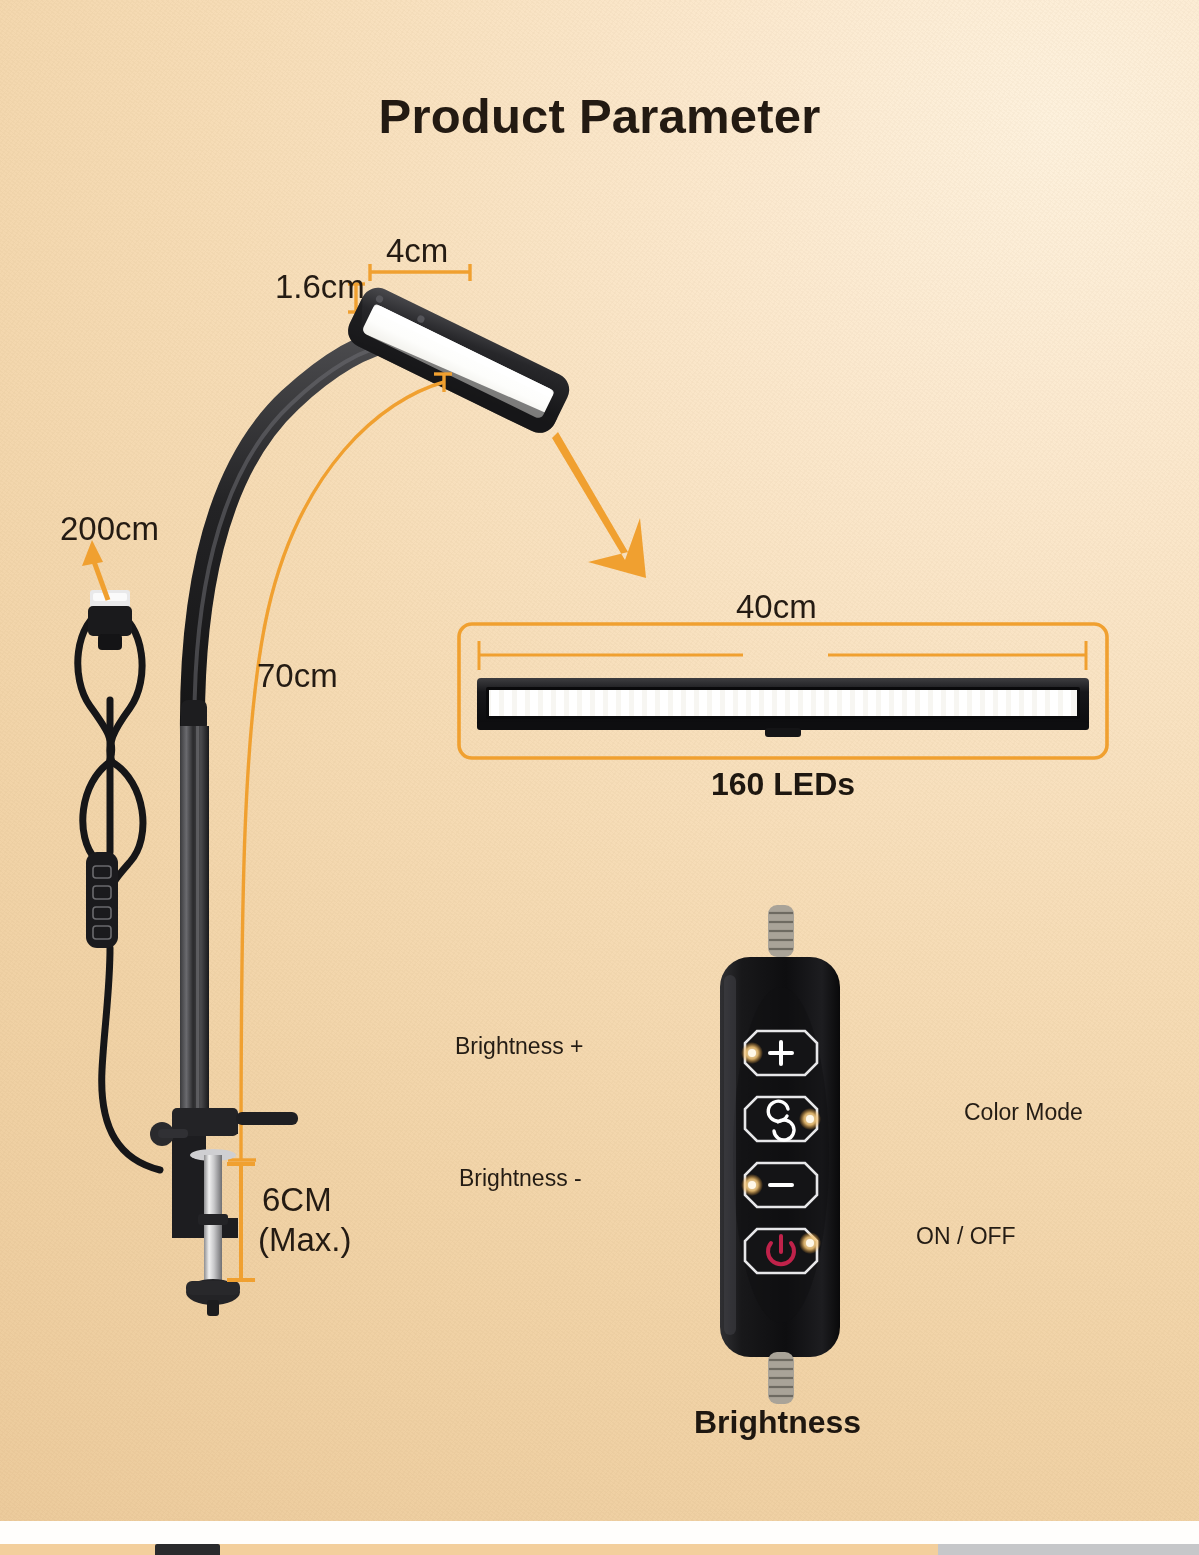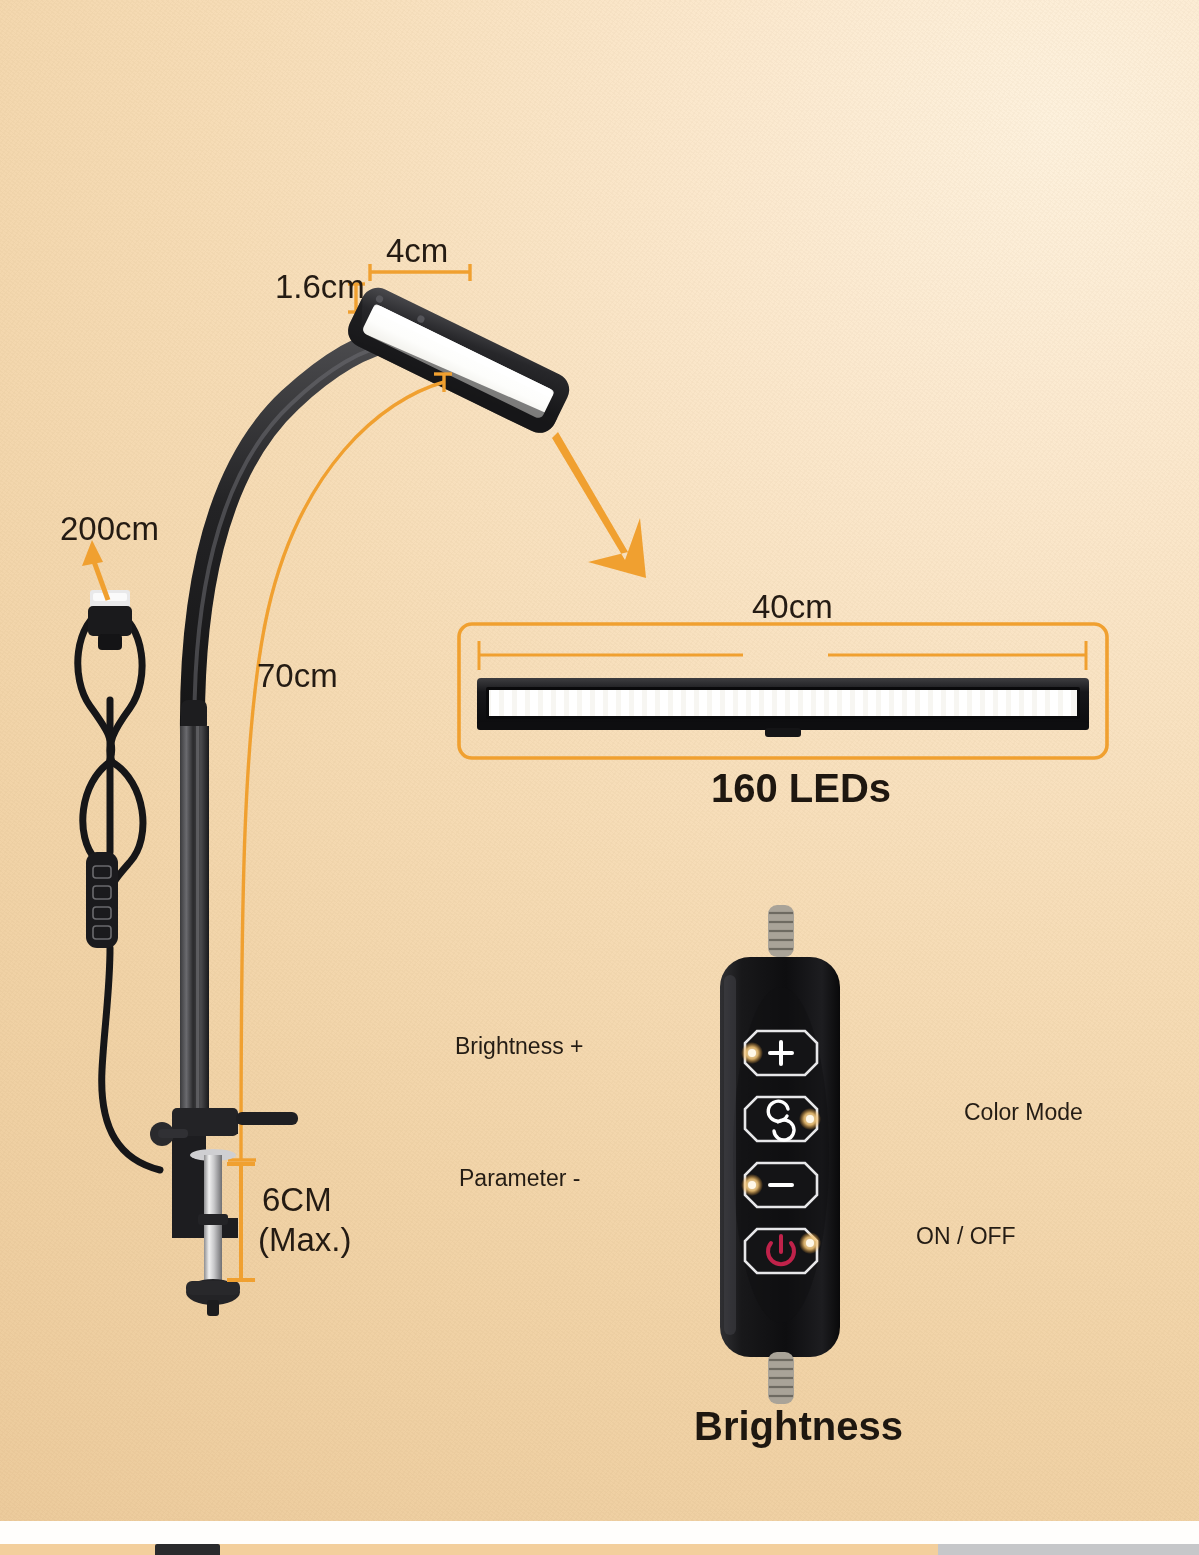--- a/index.html
+++ b/index.html
@@ -54,21 +54,21 @@
     white-space: nowrap;
   }
   .big-label {
     position: absolute;
     font-size: 23px;
     color: #241c14;
     white-space: nowrap;
   }
   .bold-label {
     position: absolute;
-    font-size: 40px;
+    font-size: 32px;
     font-weight: bold;
     color: #1e1710;
     white-space: nowrap;
   }
   svg { position: absolute; overflow: visible; }
   .svg-layer { left: 0; top: 0; width: 1199px; height: 1521px; }
   
   #white-gap {
     position: absolute;
     left: 0; top: 1521px;
@@ -94,20 +94,21 @@
   }
 </style>
 </head>
 <body>
 
 <div id="stage">
 
   <div id="panel">
     <div id="grain"></div>
 
+    <div id="title">Product Parameter</div>
 
     <svg class="svg-layer" viewBox="0 0 1199 1521">
       <defs>
         <linearGradient id="poleGrad" x1="0" y1="0" x2="1" y2="0">
           <stop offset="0%" stop-color="#3a3a3c"></stop>
           <stop offset="22%" stop-color="#6a6a6e"></stop>
           <stop offset="45%" stop-color="#2b2b2d"></stop>
           <stop offset="72%" stop-color="#4a4a4d"></stop>
           <stop offset="100%" stop-color="#18181a"></stop>
         </linearGradient>
@@ -402,29 +403,29 @@
 
     <div class="dim-label" style="left:275px; top:268px;">1.6cm</div>
 
     <div class="dim-label" style="left:60px; top:510px;">200cm</div>
 
     <div class="dim-label" style="left:257px; top:657px;">70cm</div>
 
     <div class="dim-label" style="left:262px; top:1181px;">6CM</div>
     <div class="dim-label" style="left:258px; top:1221px;">(Max.)</div>
 
-    <div class="dim-label" style="left:752px; top:588px;">40cm</div>
+    <div class="dim-label" style="left:736px; top:588px;">40cm</div>
 
     <div class="bold-label" style="left:711px; top:766px;">160 LEDs</div>
 
     <div class="big-label" style="left:455px; top:1033px;">Brightness +</div>
 
     <div class="big-label" style="left:964px; top:1099px;">Color Mode</div>
 
-    <div class="big-label" style="left:459px; top:1165px;">Parameter -</div>
+    <div class="big-label" style="left:459px; top:1165px;">Brightness -</div>
 
     <div class="big-label" style="left:916px; top:1223px;">ON / OFF</div>
 
     <div class="bold-label" style="left:694px; top:1404px;">Brightness</div>
   </div>
 
   <div id="white-gap"></div>
   <div id="next-strip">
     <div class="ns-dark"></div>
     <div class="ns-grey"></div>

